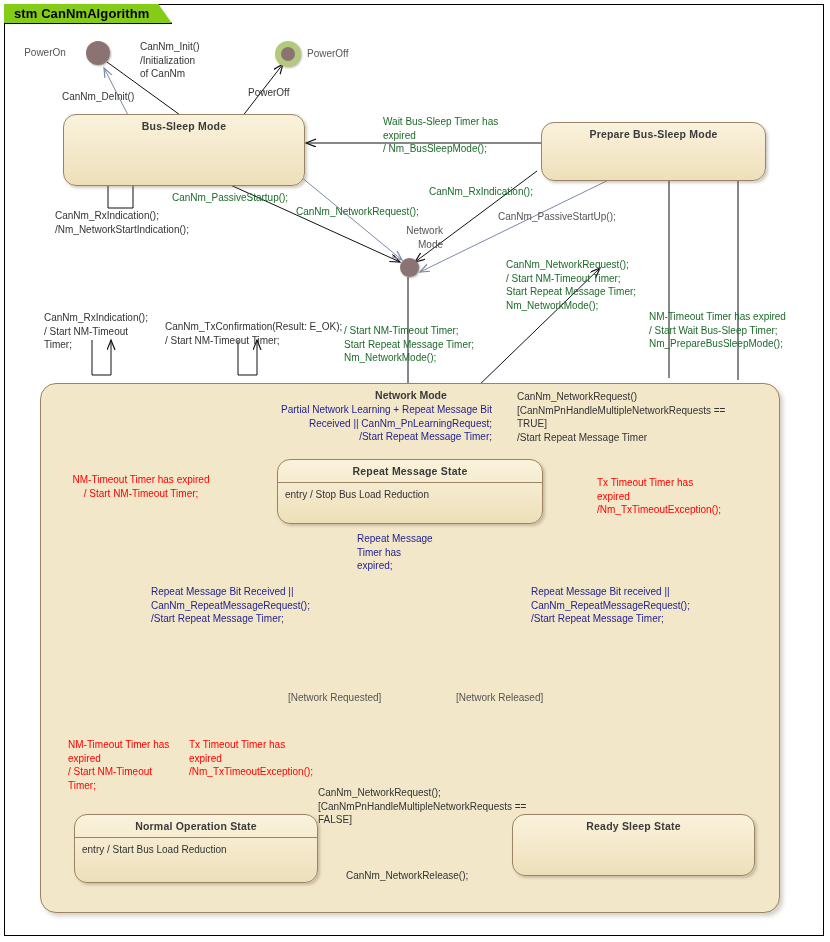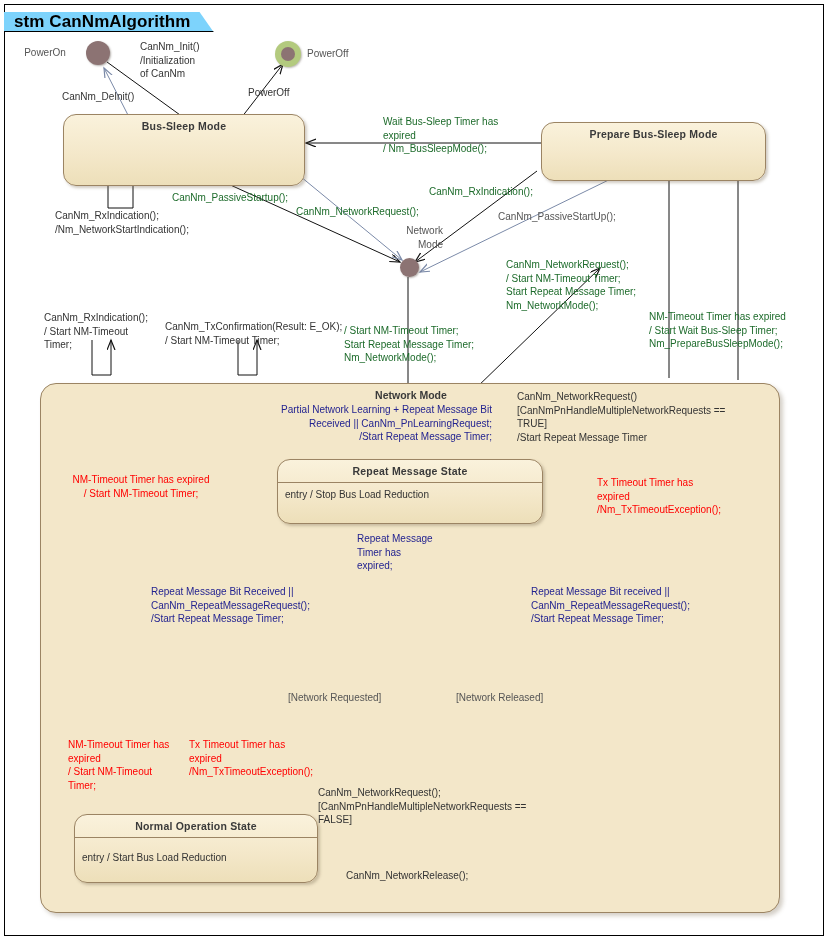--- a/index.html
+++ b/index.html
@@ -2,24 +2,24 @@
 <html><head>
 <meta charset="utf-8">
 <style>
   html,body{margin:0;padding:0;background:#ffffff;}
   body{font-family:"Liberation Sans","DejaVu Sans",sans-serif;}
   #canvas{position:relative;width:830px;height:942px;background:#ffffff;overflow:hidden;}
 
   
   .frame{position:absolute;left:4px;top:4px;width:820px;height:932px;border:1.5px solid #000;box-sizing:border-box;background:#fff;}
   .frame-tab{position:absolute;left:4px;top:4px;height:20px;box-sizing:border-box;
-             border:1.5px solid #000;border-left:none;border-top:none;background:#7dd3fc;
+             border:1.5px solid #000;border-left:none;border-top:none;background:#84cc16;
              padding:0 22px 0 10px;display:flex;align-items:center;
-             font-size:17px;font-weight:bold;color:#000;letter-spacing:.1px;
-             clip-path:polygon(0 0,calc(100% - 14px) 0,100% 100%,0 100%);margin-top:8px;}
+             font-size:13px;font-weight:bold;color:#000;letter-spacing:.1px;
+             clip-path:polygon(0 0,calc(100% - 14px) 0,100% 100%,0 100%);}
   .frame-tab-text{white-space:nowrap;}
 
   
   svg.wires{position:absolute;left:0;top:0;width:830px;height:942px;overflow:visible;pointer-events:none;}
 
   
   .state{position:absolute;box-sizing:border-box;border:1px solid #9b8463;border-radius:13px;
          background:linear-gradient(180deg,#faf2dc 0%,#f4e8ca 55%,#eddfb9 100%);
          box-shadow:2px 2px 3px rgba(120,105,80,.35);}
   .state-title{position:absolute;left:0;right:0;top:5px;text-align:center;
@@ -164,23 +164,26 @@
 
   <div class="state" style="left:277px;top:459px;width:266px;height:65px;">
     <div class="state-title">Repeat Message State</div>
     <div class="state-sep" style="top:22px;"></div>
     <div class="state-body" style="top:29px;">entry / Stop Bus Load Reduction</div>
   </div>
 
   <div class="state" style="left:74px;top:814px;width:244px;height:69px;">
     <div class="state-title">Normal Operation State</div>
     <div class="state-sep" style="top:22px;"></div>
-    <div class="state-body" style="top:29px;margin-top:8px;">entry / Start Bus Load Reduction</div>
-  </div>
-
+    <div class="state-body" style="top:29px;">entry / Start Bus Load Reduction</div>
+  </div>
+
+  <div class="state" style="left:512px;top:814px;width:243px;height:62px;">
+    <div class="state-title">Ready Sleep State</div>
+  </div>
 
   <div class="lbl black" style="left:140px;top:40px;">CanNm_Init()
 /Initialization
 of CanNm</div>
 
   <div class="lbl black" style="left:62px;top:90px;">CanNm_DeInit()</div>
 
   <div class="lbl black" style="left:248px;top:86px;">PowerOff</div>
 
   <div class="lbl green" style="left:357px;top:115px;margin-left:26px;">Wait Bus-Sleep Timer has

